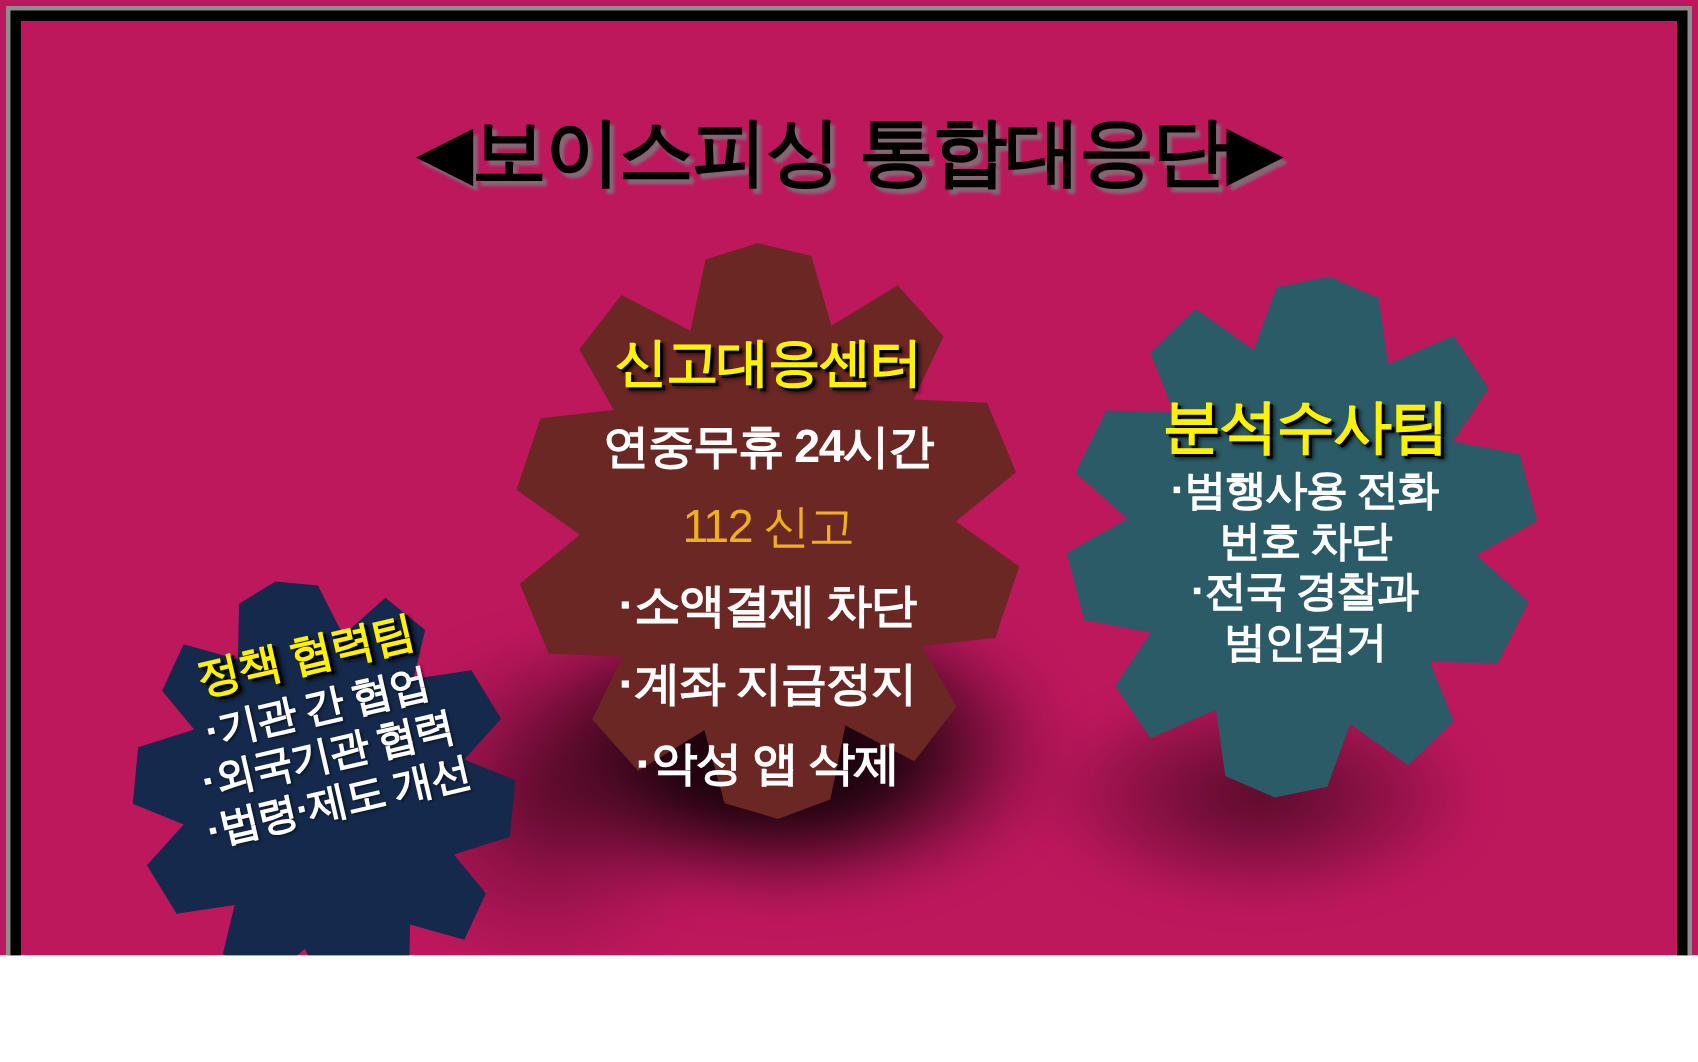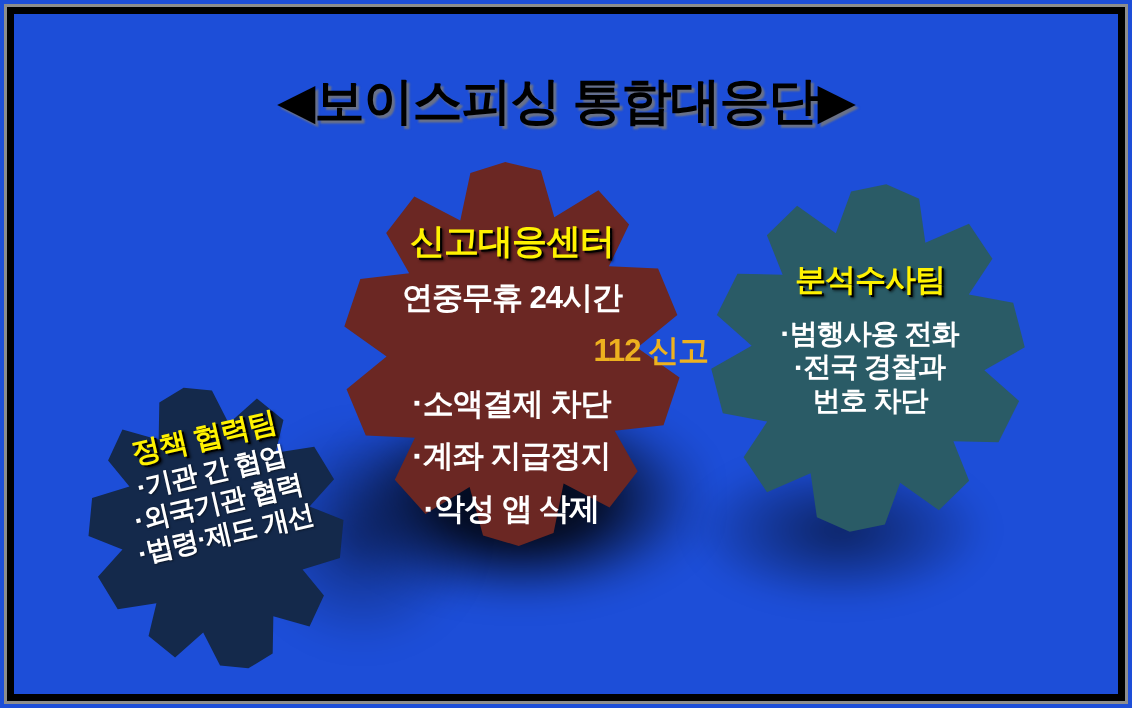--- a/index.html
+++ b/index.html
@@ -8,22 +8,22 @@
     padding: 0;
     background: #ffffff;
   }
   body {
     font-family: "Liberation Sans", "DejaVu Sans", sans-serif;
   }
 
   #slide {
     position: relative;
     width: 1132px;
-    height: 708px;
-    background: #1d4ed8;
+    height: 637px;
+    background: #be185d;
     overflow: hidden;
     box-sizing: border-box;
   }
 
   
   .frame-gray {
     position: absolute;
     left: 4px;  top: 4px;
     width: 1124px; height: 700px;
     border: 6px solid #8d8d8d;
@@ -125,23 +125,22 @@
   .gtitle {
     font-weight: bold;
     color: #fff200;
     text-shadow: 2px 2px 0 #000, 3px 3px 3px rgba(0,0,0,0.75);
   }
   .gline {
     font-weight: bold;
     color: #ffffff;
   }
   .gline-amber {
-    font-weight: bold;
+    font-weight: normal;
     color: #edb11f;
-    text-align: right;
   }
 
   
   .text-center {
     left: 316px;
     top: 222px;
     width: 392px;
     z-index: 26;
   }
   .text-center .gtitle {
@@ -161,23 +160,23 @@
   .text-center .bullets .gline { text-align: center; }
 
   
   .text-right {
     left: 700px;
     top: 262px;
     width: 340px;
     z-index: 18;
   }
   .text-right .gtitle {
-    font-size: 31px;
-    letter-spacing: -1px;
-    margin-bottom: 20px;
+    font-size: 39px;
+    letter-spacing: -1px;
+    margin-bottom: 4px;
   }
   .text-right .gline {
     font-size: 28px;
     letter-spacing: -1px;
     margin-bottom: 1px;
     text-align: center;
   }
 
   
   .text-left {
@@ -279,24 +278,25 @@
           L82,7 Z"></path>
       </g>
     </svg>
   </div>
 
   <div class="gtext text-right">
     <div class="gtitle">분석수사팀</div>
     <div class="gline">
       <span class="bullet-mark">▪</span><span>범행사용 전화</span>
     </div>
+    <div class="gline">번호 차단</div>
     <div class="gline">
       <span class="bullet-mark">▪</span><span>전국 경찰과</span>
     </div>
-    <div class="gline">번호 차단</div>
+    <div class="gline">범인검거</div>
   </div>
 
   <div class="gtext text-left">
     <div class="gtitle">정책 협력팀</div>
     <div class="gline">
       <span class="bullet-mark">▪</span><span>기관 간 협업</span>
     </div>
     <div class="gline">
       <span class="bullet-mark">▪</span><span>외국기관 협력</span>
     </div>

